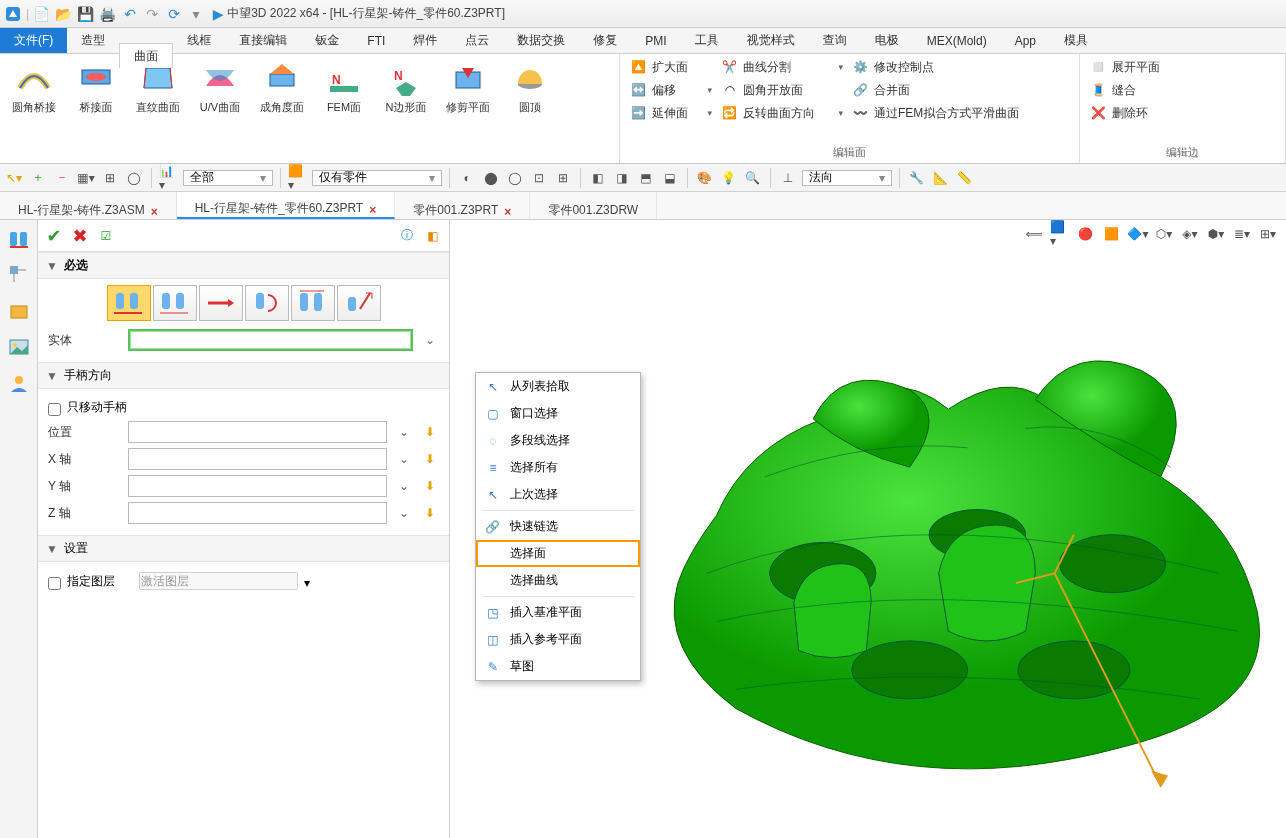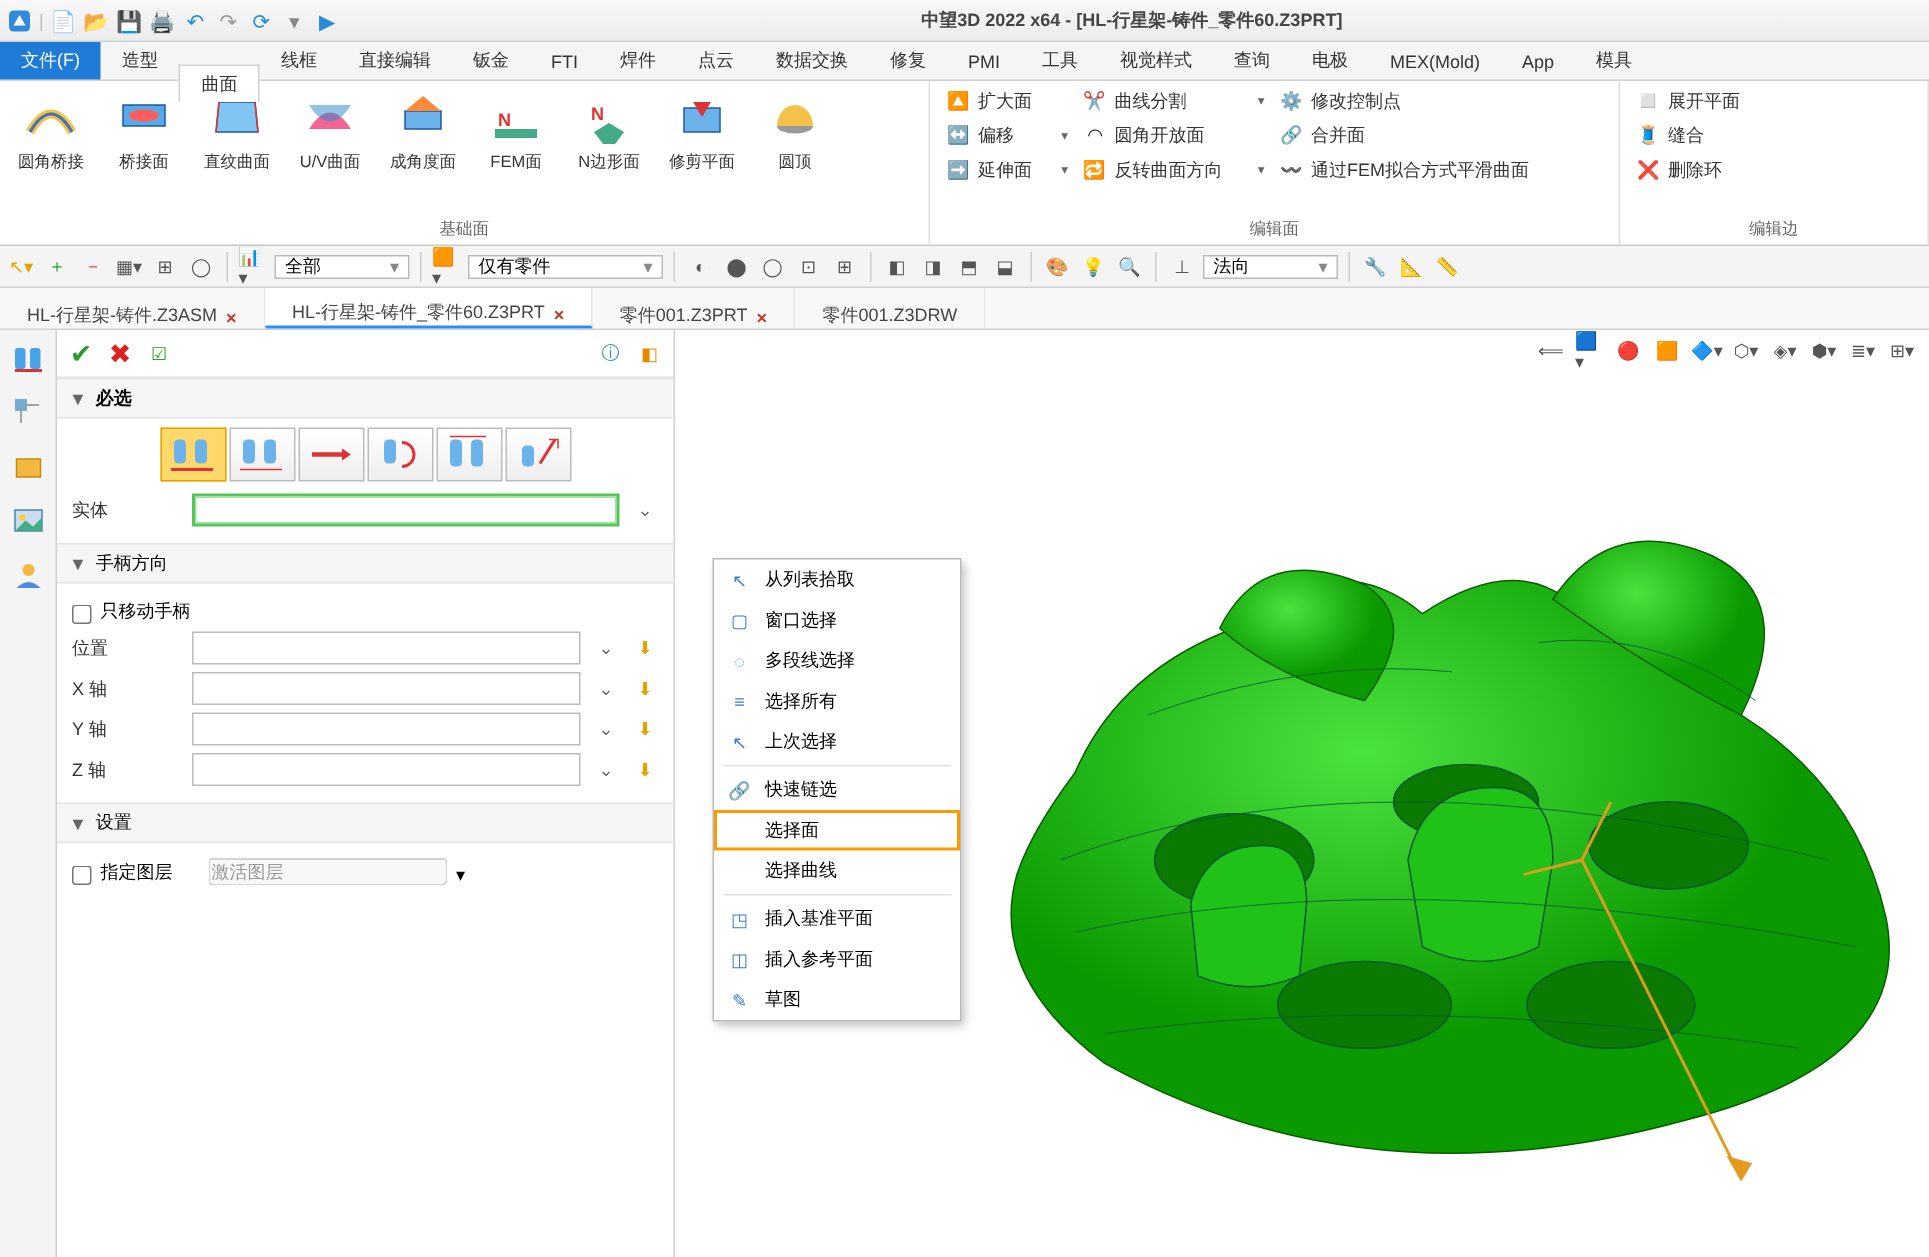--- a/index.html
+++ b/index.html
@@ -2,21 +2,21 @@
 <html><head>
 <meta charset="utf-8">
 <style>
 * { margin: 0; padding: 0; box-sizing: border-box; font-family: "Microsoft YaHei", sans-serif; font-size: 12px; }
 body { background: #fff; overflow: hidden; }
 
 
 .title-bar { height: 28px; background: linear-gradient(#f8f8f8,#ececec); display: flex; align-items: center; padding: 0 4px; border-bottom: 1px solid #ccc; }
 .title-bar .qat { display: flex; gap: 4px; align-items: center; }
 .title-bar .qat .icon { width: 18px; height: 18px; display: inline-flex; align-items: center; justify-content: center; font-size: 14px; }
-.title-bar .title { flex: 1; text-align: center; color: #444; font-weight: bold; }
+.title-bar .title { flex: 1; text-align: left; color: #444; }
 
 
 .ribbon-tabs { height: 26px; background: #f5f5f5; display: flex; align-items: stretch; border-bottom: 1px solid #d0d0d0; }
 .ribbon-tabs .tab { padding: 0 14px; display: flex; align-items: center; color: #333; cursor: pointer; }
 .ribbon-tabs .tab.file { background: #1e7bd6; color: #fff; }
 .ribbon-tabs .tab.active { background: #fff; border: 1px solid #d0d0d0; border-bottom: none; position: relative; top: 15px; }
 
 
 .ribbon-body { height: 110px; background: #fff; border-bottom: 1px solid #c8c8c8; display: flex; overflow: hidden; }
 .ribbon-group { border-right: 1px solid #e0e0e0; display: flex; flex-direction: column; padding: 2px 6px 0 6px; }
@@ -214,21 +214,20 @@
       <div class="big-btn">
           <span class="ico">
             <svg width="40" height="40">
               <ellipse cx="20" cy="26" rx="12" ry="5" fill="#999"></ellipse>
               <path d="M8 26 A12 14 0 0 1 32 26" fill="#f4c24a"></path>
             </svg>
           </span>
           <span class="txt">圆顶</span>
         </div>
     </div>
-    <div class="label">基础面</div>
   </div>
 
   <div class="ribbon-group" style="width:460px">
     <div class="items" style="flex-direction:column; align-items:flex-start; gap:1px; height:86px; flex-wrap:wrap">
       <div class="small-row" style="min-width:90px">
           <span class="ico">🔼</span>
           <span class="txt">扩大面</span>
         </div>
       <div class="small-row" style="min-width:90px">
           <span class="ico">↔️</span>

